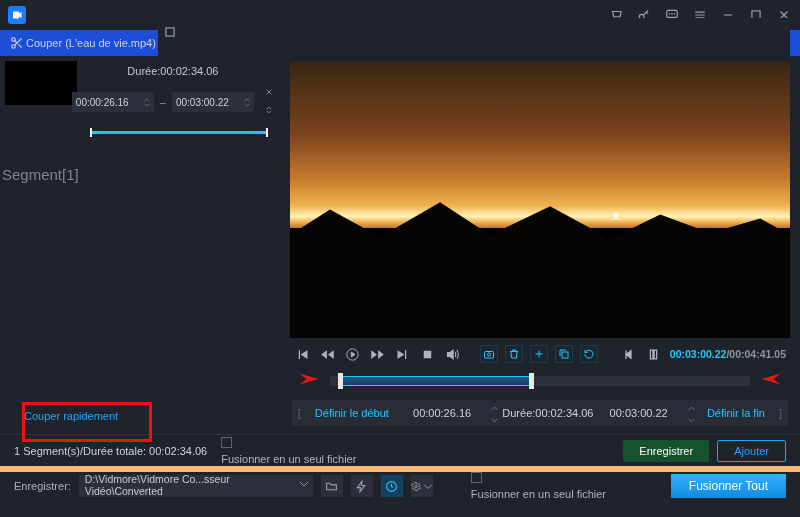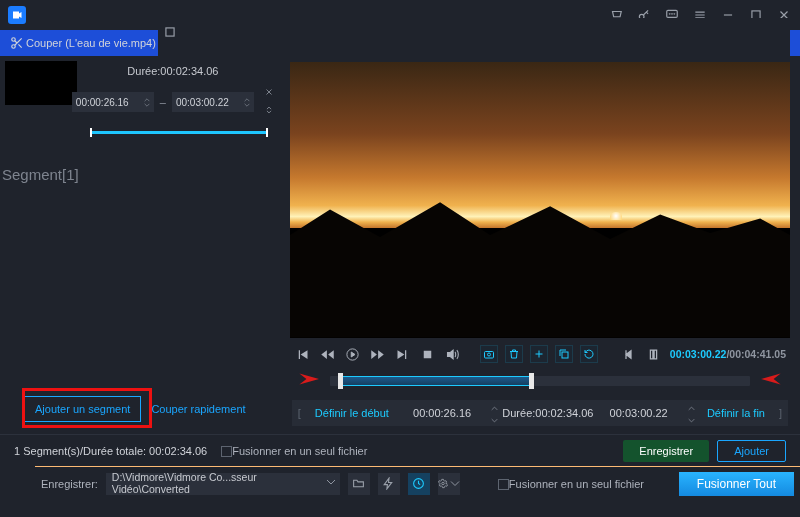--- a/index.html
+++ b/index.html
@@ -65,27 +65,27 @@
   .arrowL svg,.arrowR svg{width:28px;height:22px;}
 
   .defRow{ display:flex; align-items:center; gap:4px; margin:6px 2px 8px 2px; background:#272c36; height:26px; padding:0 4px;}
   .defBtn{ color:#1dcbff; padding:0 8px; cursor:pointer; font-weight:500; }
   .defTime{ flex:1; display:flex; justify-content:center; color:#d0d3d9;}
   .bracket{ color:#5d6470; margin:0 2px;}
   .stepper{ display:flex; flex-direction:column; gap:0px; margin-left:4px;}
   .stepper svg{width:7px;height:5px;color:#8f95a0;}
 
   .statusbar{ height:32px; border-top:1px solid #2c313c; display:flex; align-items:center; padding:0 14px; gap:14px;}
-  .chk{ display:flex; align-items:flex-end; color:#aeb3bd;}
+  .chk{ display:flex; align-items:flex-start; gap:5px; color:#aeb3bd;flex-direction:column;}
   .chk .box{ width:11px; height:11px; border:1px solid #5d6470;}
   .pillBtn{ height:22px; padding:0 16px; background:#14532d; color:#fff; border:none; border-radius:2px; font-size:11px; cursor:pointer;}
   .pillBtn.ghost{ background:transparent; border:1px solid #1aa6ff; color:#1aa6ff;}
   .statusbar .rightBtns{margin-left:auto; display:flex; gap:8px;}
 
-  .bottombar{ height:34px; border-top:1px solid #fdba74; background:#1f232c; display:flex; align-items:center; padding:0 6px; gap:8px;margin-left:35px;}
+  .bottombar{ height:34px; border-top:6px solid #fdba74; background:#1f232c; display:flex; align-items:center; padding:0 14px; gap:8px;}
   .pathLbl{ color:#aeb3bd;}
   .pathBox{ height:22px; background:#2b303b; display:flex; align-items:flex-end; padding:0 6px; width:234px; color:#c7cad0; font-size:10.5px; position:relative;}
   .pathBox .dd{ position:absolute; right:4px; top:4px;}
   .smIco{ width:22px; height:22px; background:#2b303b; display:flex; align-items:center; justify-content:center; color:#9aa0aa; cursor:pointer;}
   .smIco svg{width:13px;height:13px;}
   .smIco.on{ background:#154160; color:#1dcbff;}
   .convertBtn{ margin-left:auto; height:24px; padding:0 18px; background:linear-gradient(to bottom,#29b4ff,#148ae0); color:#fff; border:none; font-size:12px; cursor:pointer;}
 </style>
 </head>
 <body>
@@ -209,21 +209,20 @@
                 <path d="M7 10l5-5 5 5M17 14l-5 5-5-5"></path>
               </svg></div>
         </div>
       </div>
     </div>
     <div class="segTag">Segment[1]</div>
     <div class="segBar"></div>
 
     <div class="leftBtns">
       <div class="redBox"></div>
-      <button class="btn">Ajouter un segment</button>
       <span class="linkBtn">Couper rapidement</span>
     </div>
   </div>
 
   <div class="right">
     <div class="preview">
       <div class="sky"></div>
       <div class="hills">
           <svg viewBox="0 0 500 140" preserveAspectRatio="none">
             <path d="M0 40 L40 15 L90 42 L150 8 L200 40 L260 12 L320 44 L370 20 L420 38 L470 24 L500 40 L500 140 L0 140 Z" fill="#070503"></path>

